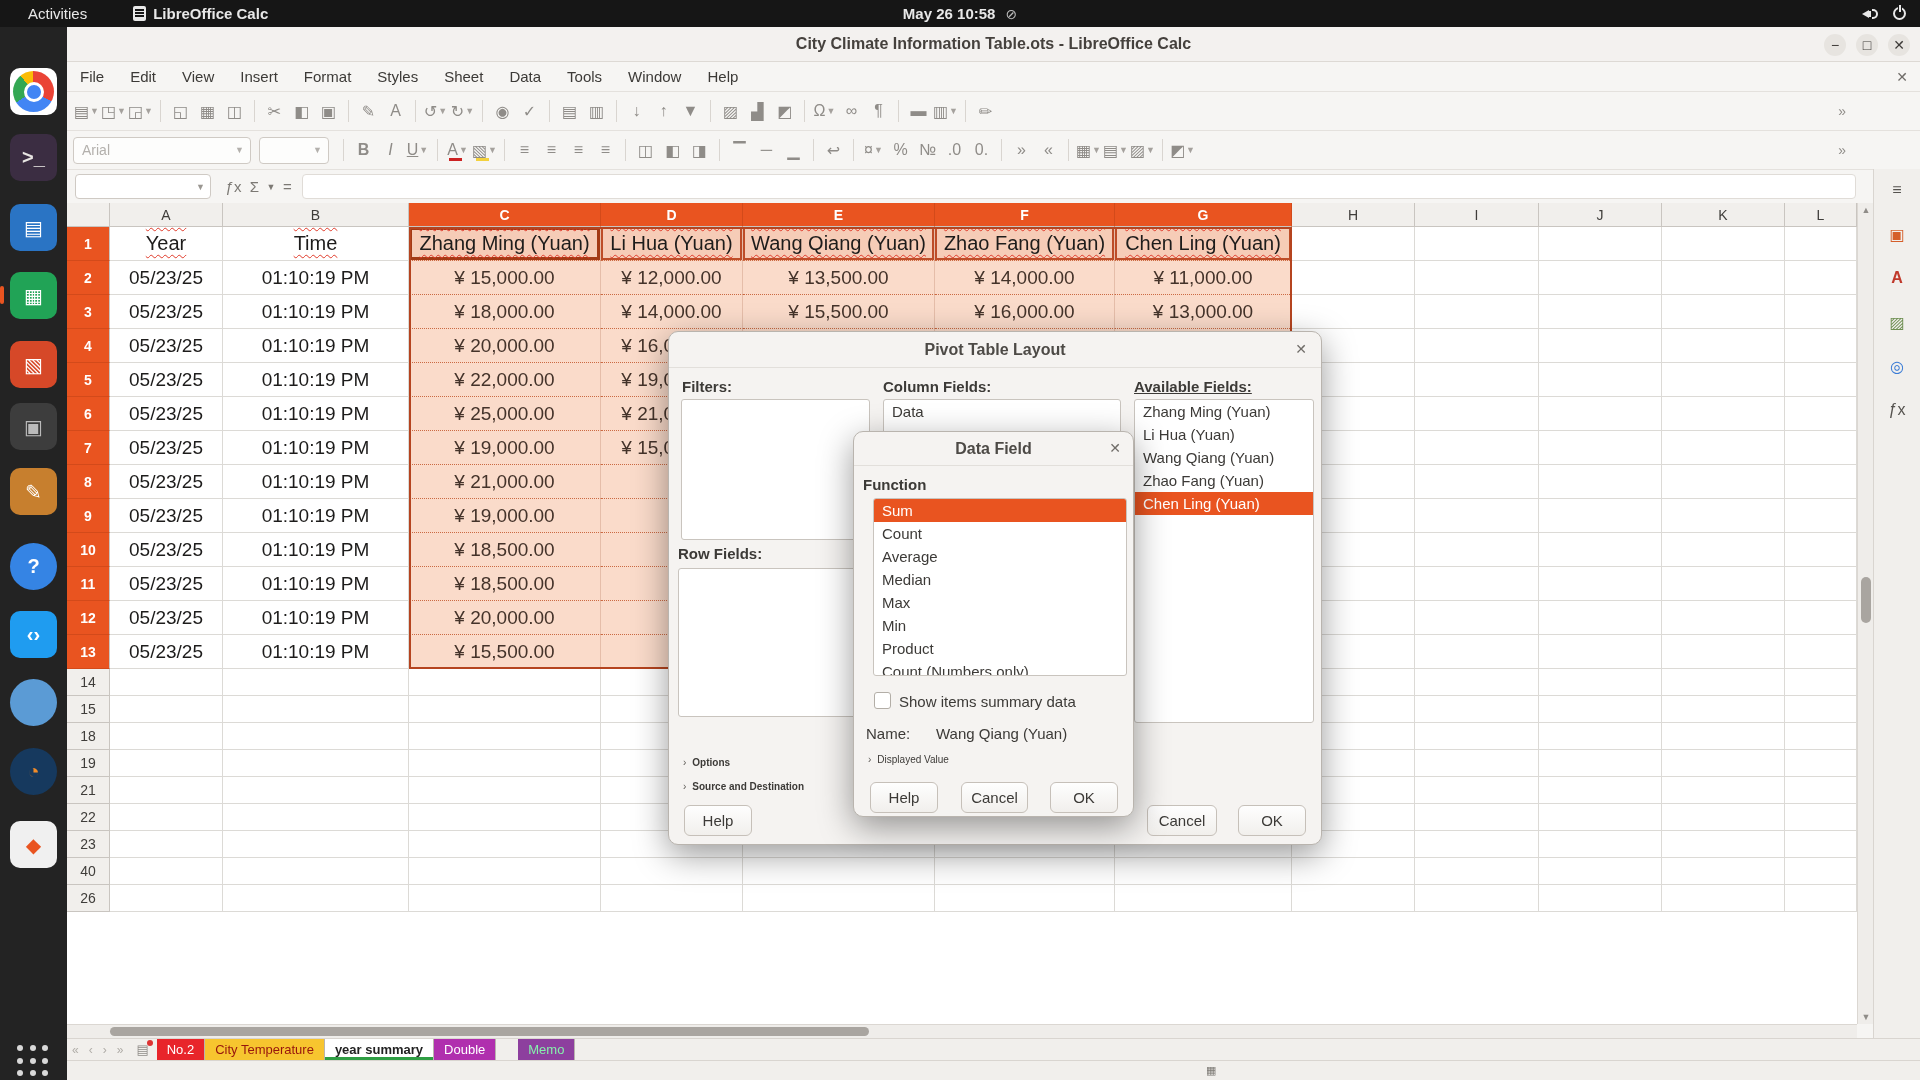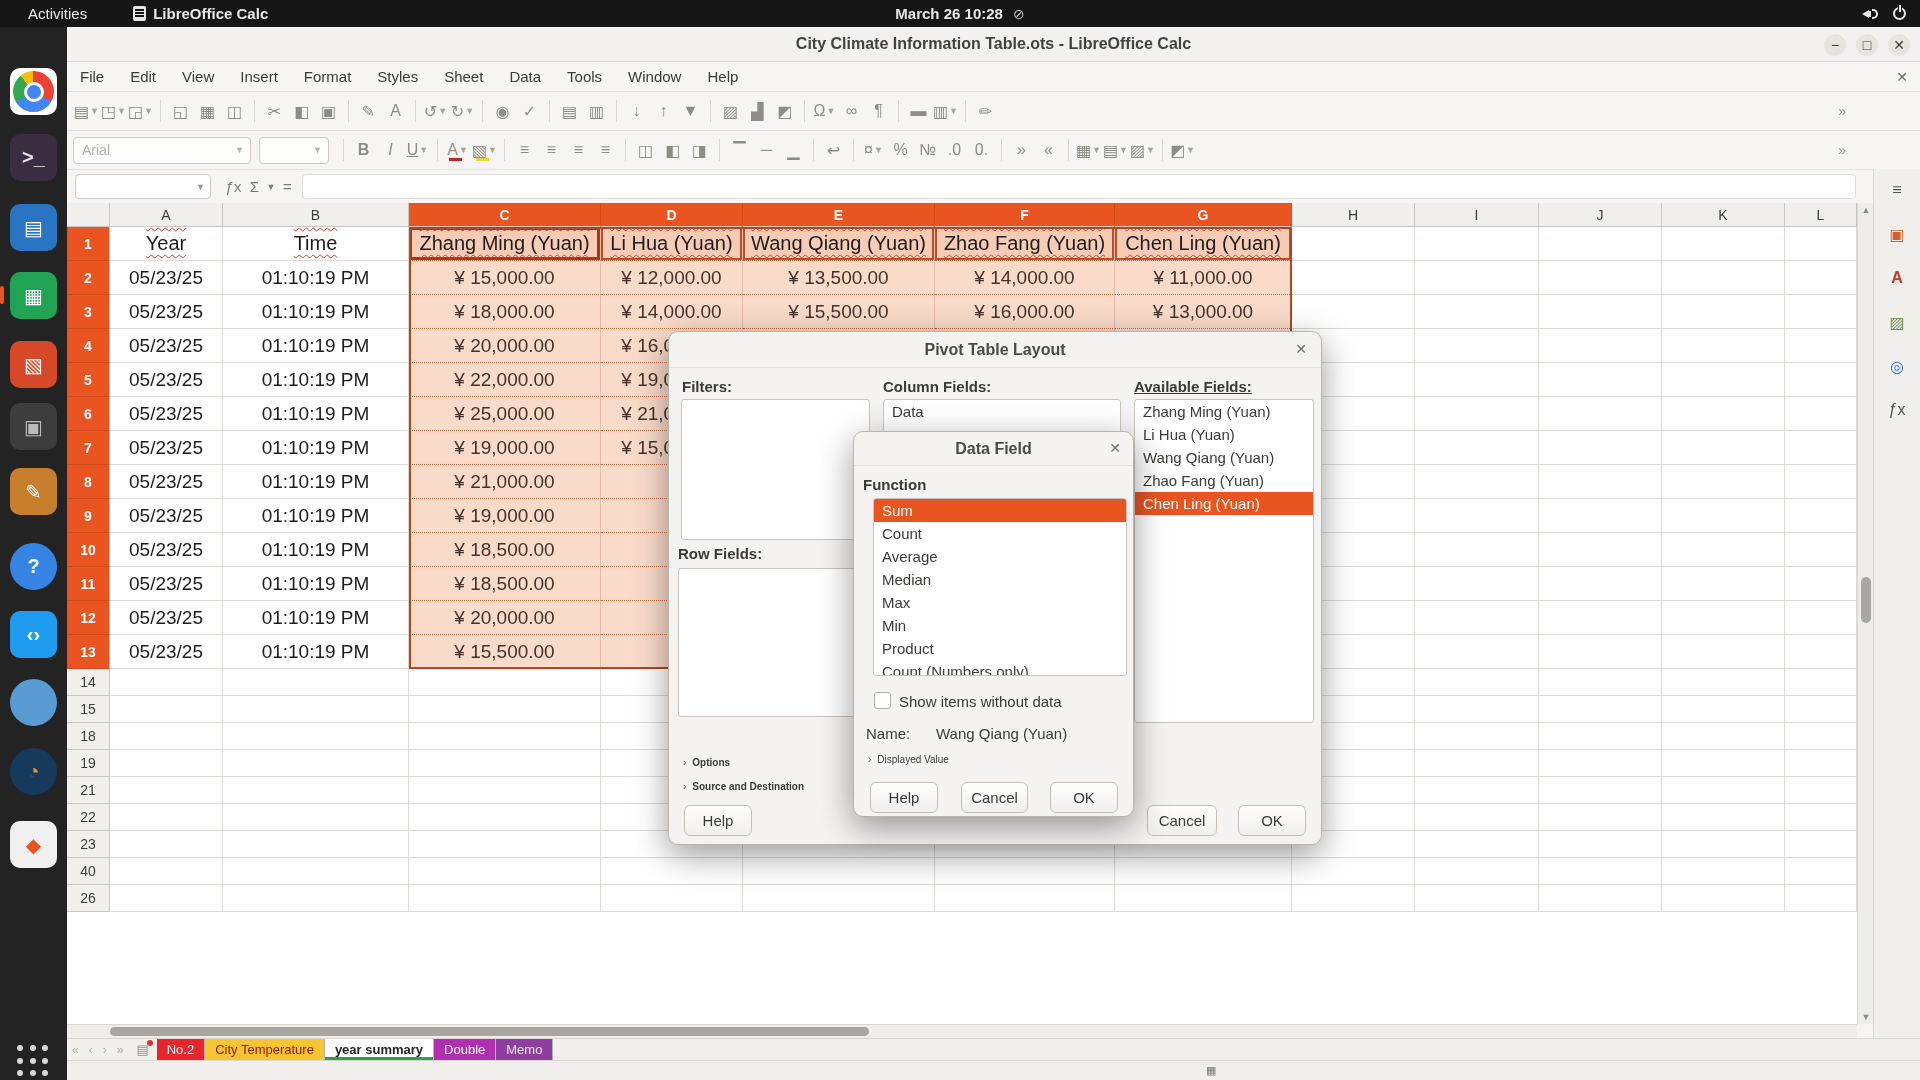--- a/index.html
+++ b/index.html
@@ -111,21 +111,21 @@
 <body>
 
 <div id="screen">
 
   <div id="topbar">
     <span id="activities">Activities</span>
     <span id="tb-app">
       <span class="appdoc"></span>
       <span>LibreOffice Calc</span>
     </span>
-    <span id="tb-clock"><span>March 26 10:28</span><span class="muted">⊘</span></span>
+    <span id="tb-clock"><span>May 26 10:58</span><span class="muted">⊘</span></span>
     <span id="tb-right">
       <span class="spk">
           <span class="cone"></span>
           <span class="box"></span>
           <span class="wav"></span>
         </span>
       <span class="pwr"></span>
     </span>
   </div>
 
@@ -923,21 +923,21 @@
         <span class="stab" style="background: rgb(247, 197, 47); color: rgb(151, 21, 13);">
           <span>City Temperature</span>
         </span>
         <span class="stab active" style="background: rgb(255, 255, 255); color: rgb(34, 34, 34);">
           <span>year summary</span>
           <span class="accent" style="background: rgb(47, 158, 68);"></span>
         </span>
         <span class="stab" style="background: rgb(176, 47, 174); color: rgb(255, 255, 255);">
           <span>Double</span>
         </span>
-        <span class="stab" style="background: rgb(141, 63, 158); color: #e5e5e5;">
+        <span class="stab" style="background: rgb(141, 63, 158); color: #86efac; margin-left: 22px;">
           <span>Memo</span>
         </span>
       </div>
     <div id="statusbar">
       <span id="statusicon">▦</span>
     </div>
   </div>
 
   <div class="dlg" id="pivotdlg" style="left:668px;top:331px;width:654px;height:514px;">
     <div class="dlgtitle">
@@ -977,21 +977,21 @@
         <div class="litem sel">Sum</div>
         <div class="litem">Count</div>
         <div class="litem">Average</div>
         <div class="litem">Median</div>
         <div class="litem">Max</div>
         <div class="litem">Min</div>
         <div class="litem">Product</div>
         <div class="litem">Count (Numbers only)</div>
       </div>
     <span class="cbox" style="left:20px;top:260px;"></span>
-    <div class="dlbl2" style="left:45px;top:261px;">Show items without data</div>
+    <div class="dlbl2" style="left:45px;top:261px;">Show items summary data</div>
     <div class="dlbl2" style="left:12px;top:293px;">Name:</div>
     <div class="dlbl2" style="left:82px;top:293px;">Wang Qiang (Yuan)</div>
     <div class="exp" style="left:14px;top:322px;font-weight:normal;"><span class="chev">›</span><span>Displayed Value</span></div>
     <div class="btn" style="left:16px;top:350px;width:68px;">Help</div>
     <div class="btn" style="left:107px;top:350px;width:67px;">Cancel</div>
     <div class="btn" style="left:196px;top:350px;width:68px;">OK</div>
   </div>
 
 </div>
 

